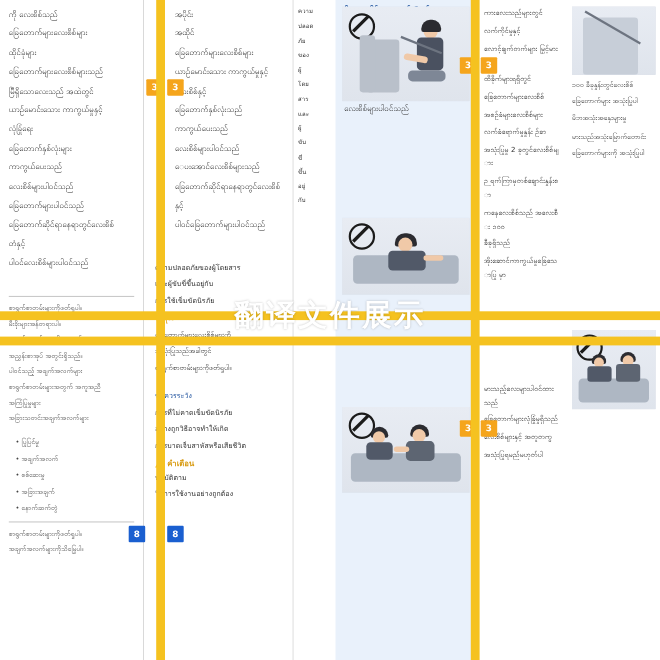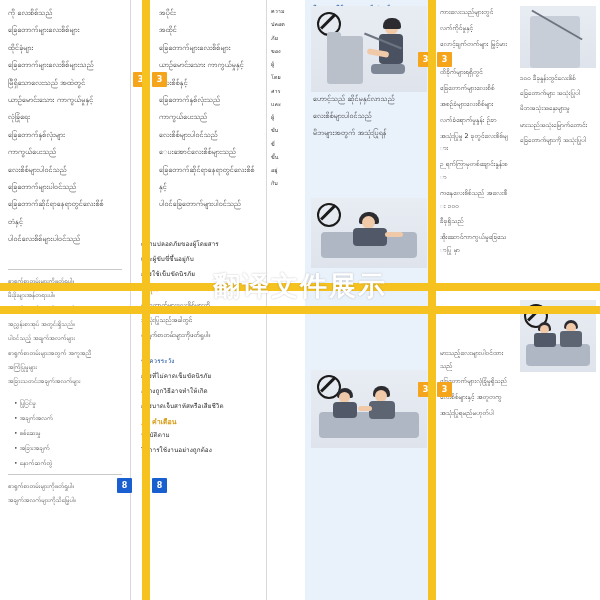--- a/index.html
+++ b/index.html
@@ -212,23 +212,21 @@
       <div class="sky"></div>
       <div class="noSign" style="left:6px;top:5px;"></div>
       <div class="fig seat" style="left:10px;top:34px;width:96px;height:26px;border-radius:4px;background:#aeb7c3;"></div>
       <div class="fig hair" style="left:48px;top:14px;width:20px;height:12px;border-radius:9px 9px 2px 2px;"></div>
       <div class="fig skin" style="left:51px;top:18px;width:13px;height:13px;border-radius:50%;"></div>
       <div class="fig" style="left:42px;top:30px;width:34px;height:18px;background:#515968;border-radius:4px;"></div>
       <div class="fig skin" style="left:74px;top:34px;width:18px;height:5px;border-radius:3px;"></div>
     </div>
 
     <div class="txt my" style="padding:4px 8px 0;">
-      <p>ဟောင့်သည် ဆိုင်မှနှင်လာသည်</p>
       <p>လေးစိစ်များပါဝင်သည်</p>
-      <p>မိဘများအတွက် အသုံးပြုရန်</p>
     </div>
 
     <div class="illus" style="left:6px;top:370px;width:116px;height:78px;background:#dde6f2;">
       <div class="sky"></div>
       <div class="noSign" style="left:6px;top:5px;"></div>
       <div class="fig seat" style="left:8px;top:42px;width:100px;height:26px;border-radius:4px;background:#aeb7c3;"></div>
       <div class="fig hair" style="left:26px;top:18px;width:16px;height:10px;border-radius:8px 8px 2px 2px;"></div>
       <div class="fig skin" style="left:28px;top:22px;width:11px;height:11px;border-radius:50%;"></div>
       <div class="fig" style="left:22px;top:32px;width:24px;height:16px;background:#515968;border-radius:4px;"></div>
       <div class="fig hair" style="left:62px;top:16px;width:17px;height:11px;border-radius:8px 8px 2px 2px;"></div>

